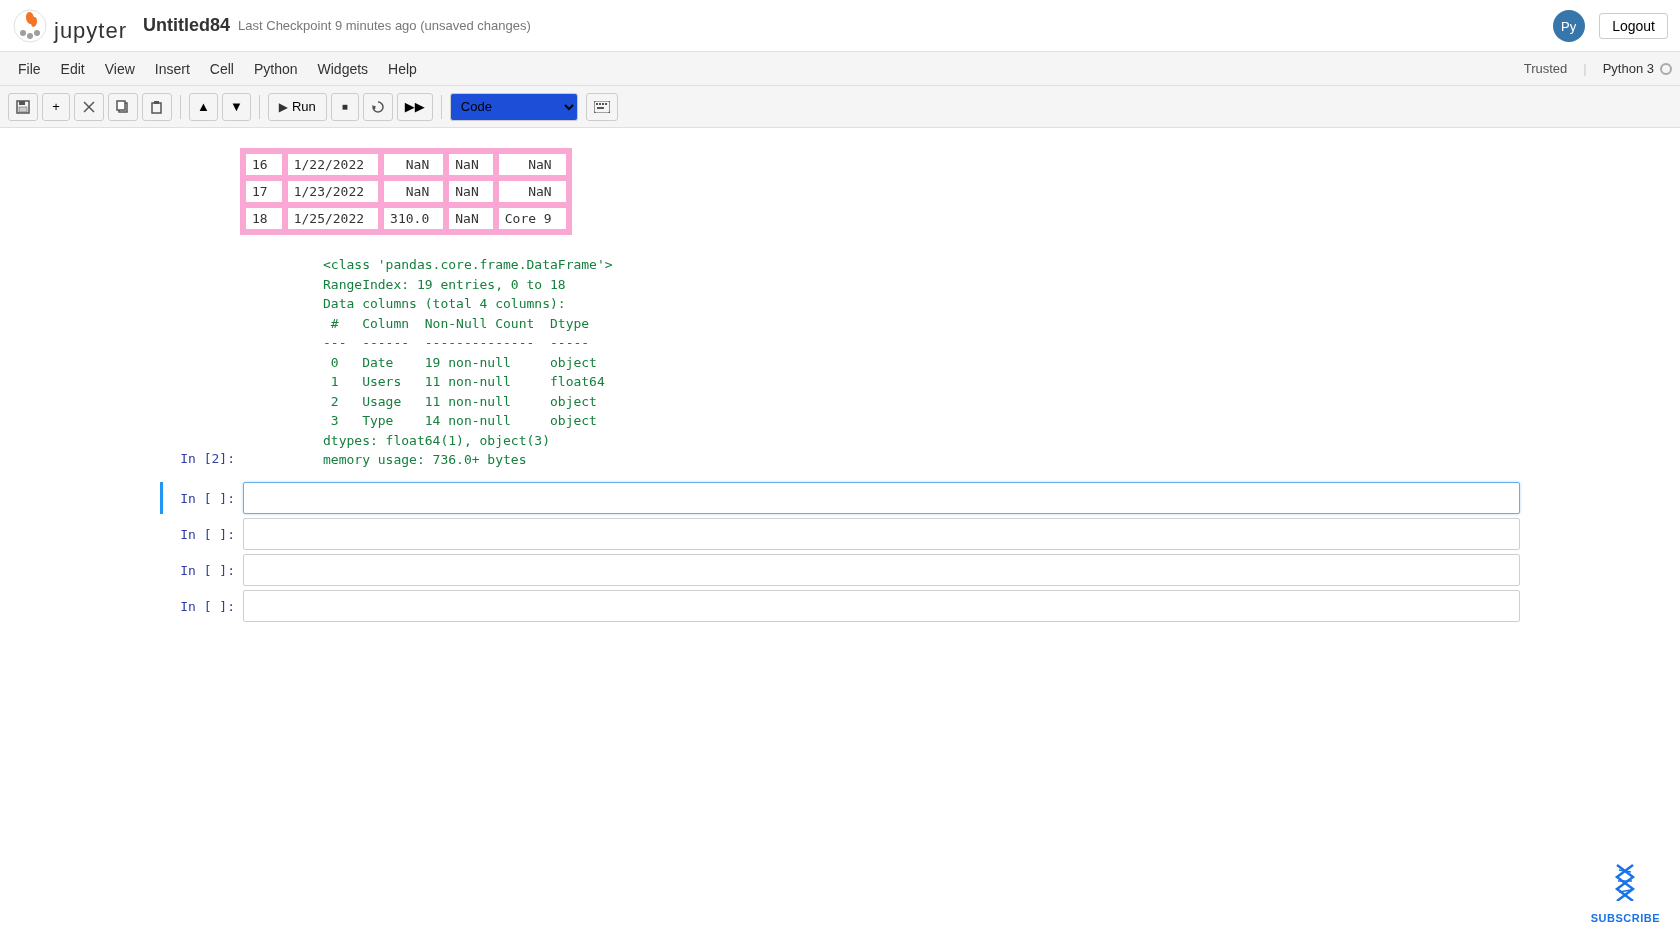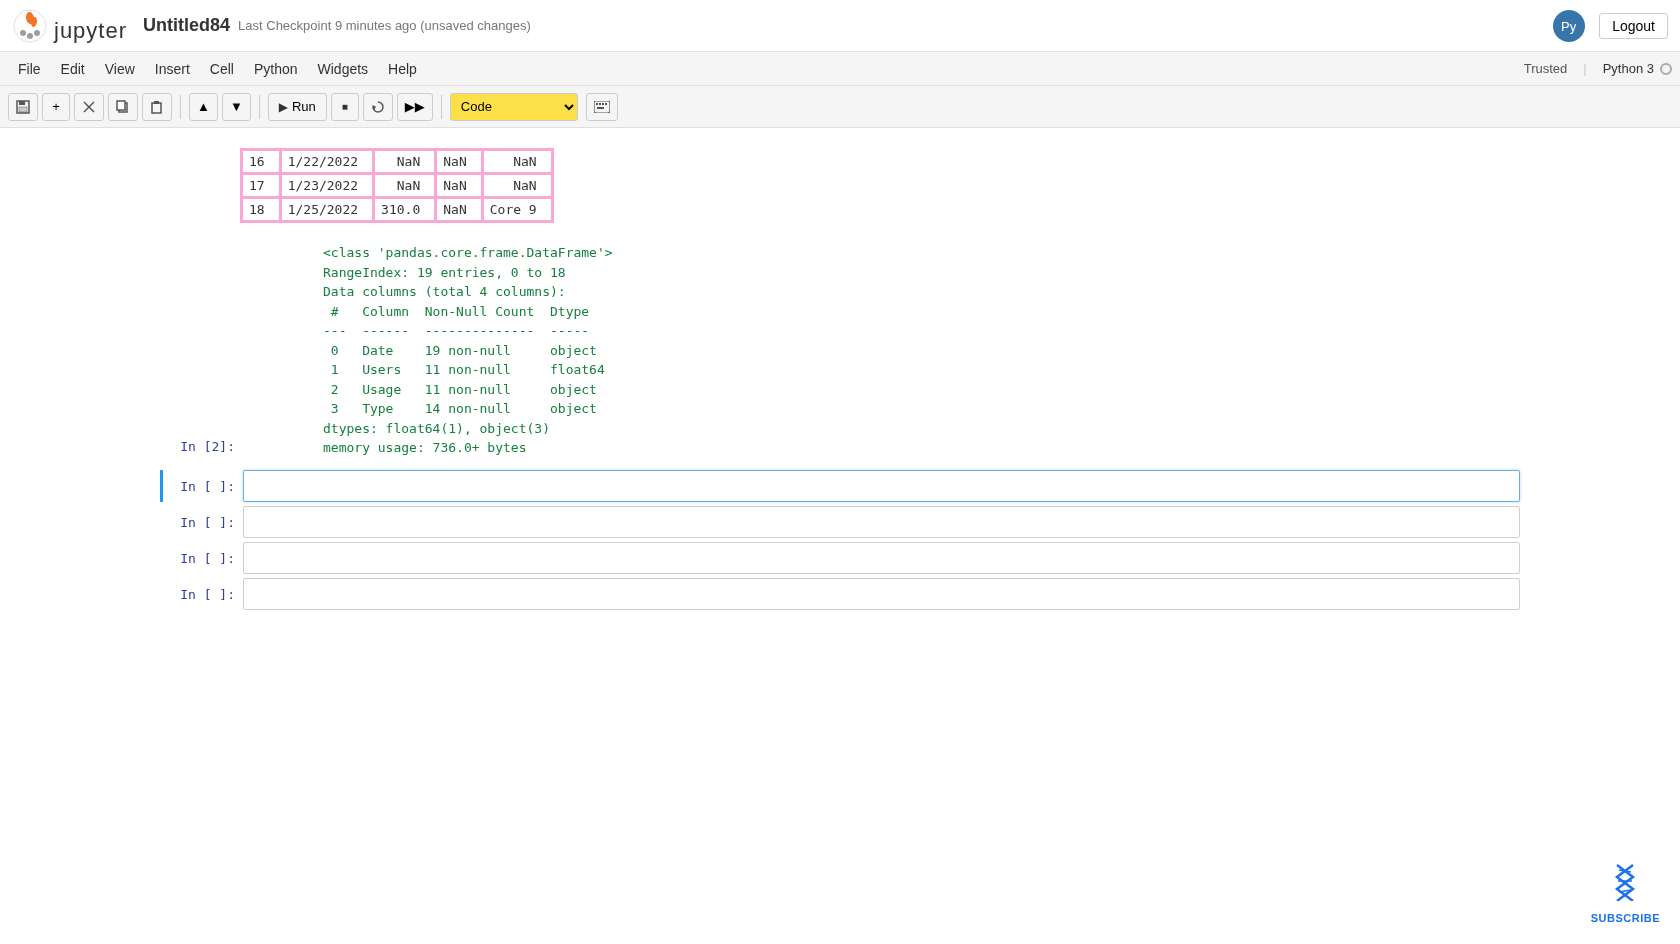--- a/index.html
+++ b/index.html
@@ -132,21 +132,21 @@
       border: 1px solid #ccc;
       background: #f5f5f5;
       padding: 3px 10px;
       border-radius: 3px;
       cursor: pointer;
       font-size: 13px;
       height: 28px;
     }
     #cell-type-select {
       border: 1px solid #ccc;
-      background: #fde047;
+      background: #1d4ed8;
       padding: 2px 6px;
       border-radius: 3px;
       font-size: 13px;
       height: 28px;
       cursor: pointer;
     }
 
     
     #main-content {
       background: #fff;
@@ -168,21 +168,21 @@
       margin-bottom: 16px;
     }
     .df-table {
       border-collapse: collapse;
       font-size: 13px;
       font-family: monospace;
     }
     .df-table td, .df-table th {
       padding: 3px 14px 3px 6px;
       text-align: right;
-      border: 3px solid #f9a8d4;
+      border: 6px solid #f9a8d4;
       background: #fff;
     }
     .df-table tr:nth-child(even) { background: #fafafa; }
 
     
     .cell-container {
       display: flex;
       align-items: stretch;
       margin-bottom: 4px;
       position: relative;

